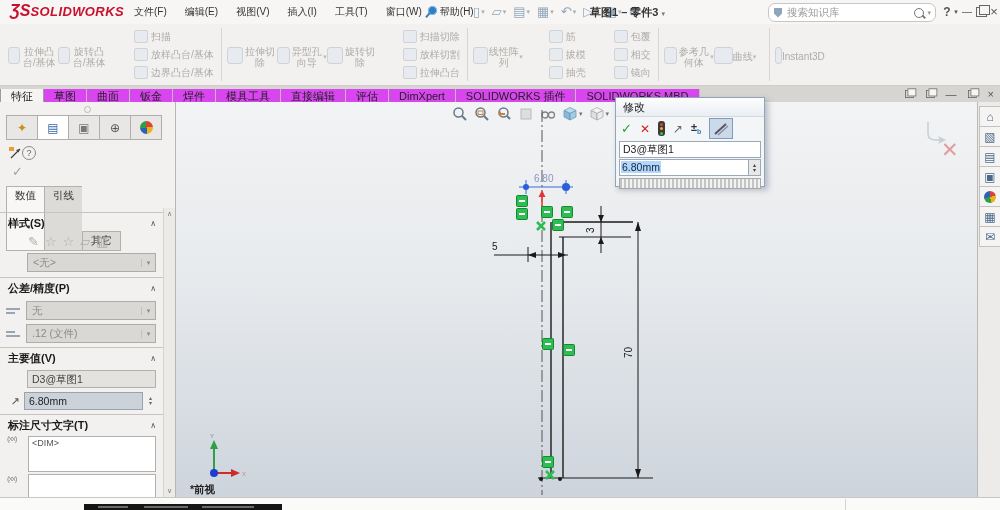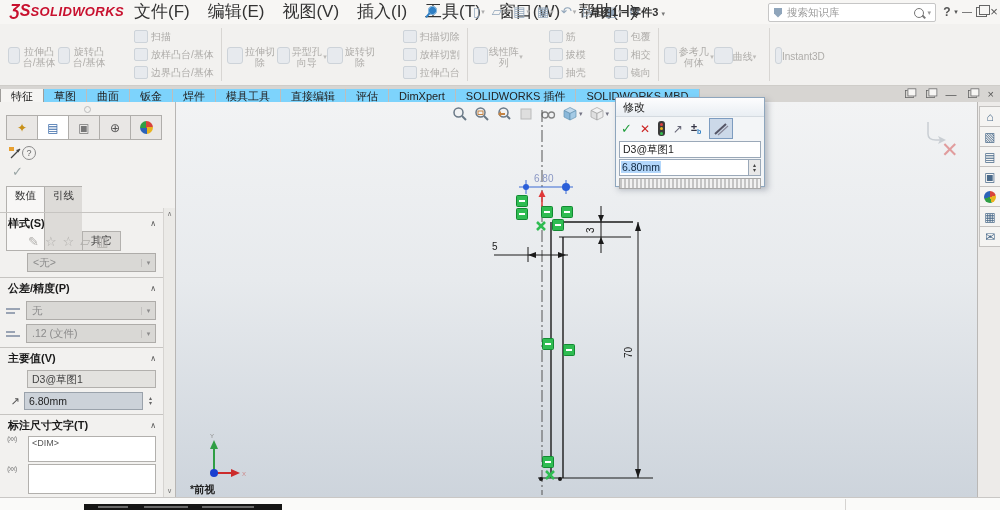--- a/index.html
+++ b/index.html
@@ -6,32 +6,32 @@
   body{width:1000px;height:510px;position:relative;overflow:hidden;
        font-family:"Liberation Sans","DejaVu Sans",sans-serif;background:#fff;
        -webkit-user-select:none;user-select:none;}
   
   #titlebar{position:absolute;left:0;top:0;width:1000px;height:24px;background:#f7f6f4;
             border-bottom:1px solid #e3e1df;}
   .logo{position:absolute;left:10px;top:2px;font-style:italic;font-weight:bold;color:#c8102e;}
   .logo .mark{font-size:16px;}
   .logo .word{font-size:13px;letter-spacing:.4px;}
   #menus{position:absolute;left:125px;top:0;height:24px;display:flex;}
-  .menu-item{font-size:17px;color:#333;padding:0 9px;line-height:24px;cursor:default;}
+  .menu-item{font-size:10px;color:#333;padding:0 9px;line-height:24px;cursor:default;}
   .pin-icon{position:absolute;left:428px;top:6px;width:9px;height:9px;border-radius:50%;
             background:#2f7fc4;box-shadow:0 0 0 1px #9cc2e0 inset;transform:rotate(40deg);}
   .pin-icon:after{content:"";position:absolute;left:3px;top:8px;width:2px;height:6px;background:#2f7fc4;}
   #qat{position:absolute;left:470px;top:3px;display:flex;align-items:center;gap:1px;}
   .qat-item{display:flex;align-items:center;padding:0 3px;height:18px;color:#93a7bb;}
   .qat-item .g{font-size:13px;line-height:18px;}
   .qat-item .c{font-size:7px;color:#adadad;margin-left:1px;}
   #doc-title{position:absolute;left:590px;top:0;line-height:24px;font-size:11px;font-weight:bold;color:#333;}
   #doc-title .c{font-size:7px;color:#777;margin-left:3px;}
   #searchbox{position:absolute;left:768px;top:3px;width:166px;height:17px;background:#fff;
-             border:1px solid #c6c6c6;border-radius:2px;display:flex;align-items:center;}
+             border:1px solid #c6c6c6;border-radius:7px;display:flex;align-items:center;}
   .shield-icon{width:8px;height:10px;background:#8fa5bb;margin:0 5px 0 5px;
                clip-path:polygon(0 0,100% 0,100% 60%,50% 100%,0 60%);}
   #searchbox .ph{flex:1;font-size:10.5px;color:#9a9a9a;}
   .mag-icon{width:8px;height:8px;border:1.5px solid #777;border-radius:50%;position:relative;margin-right:3px;}
   .mag-icon:after{content:"";position:absolute;left:7px;top:7px;width:4px;height:1.5px;background:#777;transform:rotate(45deg);}
   #searchbox .c{font-size:7px;color:#999;margin-right:4px;}
   .tb-btn{position:absolute;top:0;line-height:24px;font-size:12px;color:#555;text-align:center;}
   .winrest{width:9px;height:8px;border:1px solid #666;position:relative;display:inline-block;}
   .winrest:before{content:"";position:absolute;left:2px;top:-3px;width:9px;height:8px;border:1px solid #666;background:#f7f6f4;}
   
@@ -43,21 +43,21 @@
   .ricon{width:17px;height:15px;border:1px solid #cdd3d9;border-radius:3px;background:#e7eaee;margin-bottom:2px;}
   .rlbl{font-size:10px;line-height:11px;text-align:center;color:#aeaca9;}
   .rcaret{font-size:7px;color:#bdbbb8;margin-top:1px;}
   .rstack{display:flex;flex-direction:column;justify-content:center;gap:2px;padding:0 2px;}
   .rrow{display:flex;align-items:center;height:16px;margin-left:24px;}
   .ricon-sm{width:12px;height:11px;border:1px solid #cdd3d9;border-radius:2px;background:#e7eaee;margin-right:3px;flex:none;}
   .rrow span{font-size:10px;color:#aeaca9;white-space:nowrap;}
   
   #tabbar{position:absolute;left:0;top:86px;width:1000px;height:16px;background:#d7d5d2;}
   .tab{display:inline-block;font-size:11px;height:16px;line-height:15px;padding:0 10px;
-       background:#7dd3fc;border-right:1px solid #bfbdba;color:#222;box-sizing:border-box;}
+       background:#d946ef;border-right:1px solid #bfbdba;color:#222;box-sizing:border-box;}
   .tab.active{background:#f5f4f2;border:1px solid #9f9d9a;border-top:none;}
   #docwin-controls{position:absolute;right:6px;top:2px;display:flex;align-items:center;gap:10px;}
   #docwin-controls .t{font-size:11px;color:#555;line-height:12px;}
   
   #pm{position:absolute;left:0;top:102px;width:176px;height:395px;background:#f2f1ef;
       border-right:1px solid #b8b6b4;box-sizing:border-box;overflow:hidden;}
   .pm-grip{position:absolute;left:84px;top:4px;width:5px;height:5px;border-radius:50%;border:1px solid #bbb;}
   #pm-tabs{position:absolute;left:6px;top:13px;display:flex;}
   .pm-tab{width:30px;height:23px;border:1px solid #b0aeab;border-right:none;background:#e9e7e5;
           display:flex;align-items:center;justify-content:center;font-size:12px;}
@@ -429,21 +429,21 @@
           <i>▾</i>
         </div>
     </div>
 
     <div class="rule"></div>
     <div class="sec-h">
       <b>标注尺寸文字(T)</b>
         <span class="chev">∧</span>
     </div>
     <span class="xcol" style="margin-left:7px;">(xx)</span>
-    <div class="txtbox" style="height:26px;">&lt;DIM&gt;</div>
+    <div class="txtbox" style="height:36px;">&lt;DIM&gt;</div>
     <span class="xcol" style="margin-left:7px;">(xx)</span>
     <div class="txtbox" style="height:30px;"></div>
   </div>
 
   <div id="pm-scroll">
     <span class="a" style="top:2px;">∧</span>
     <span class="a" style="bottom:2px;">∨</span>
   </div>
 </div>
 

